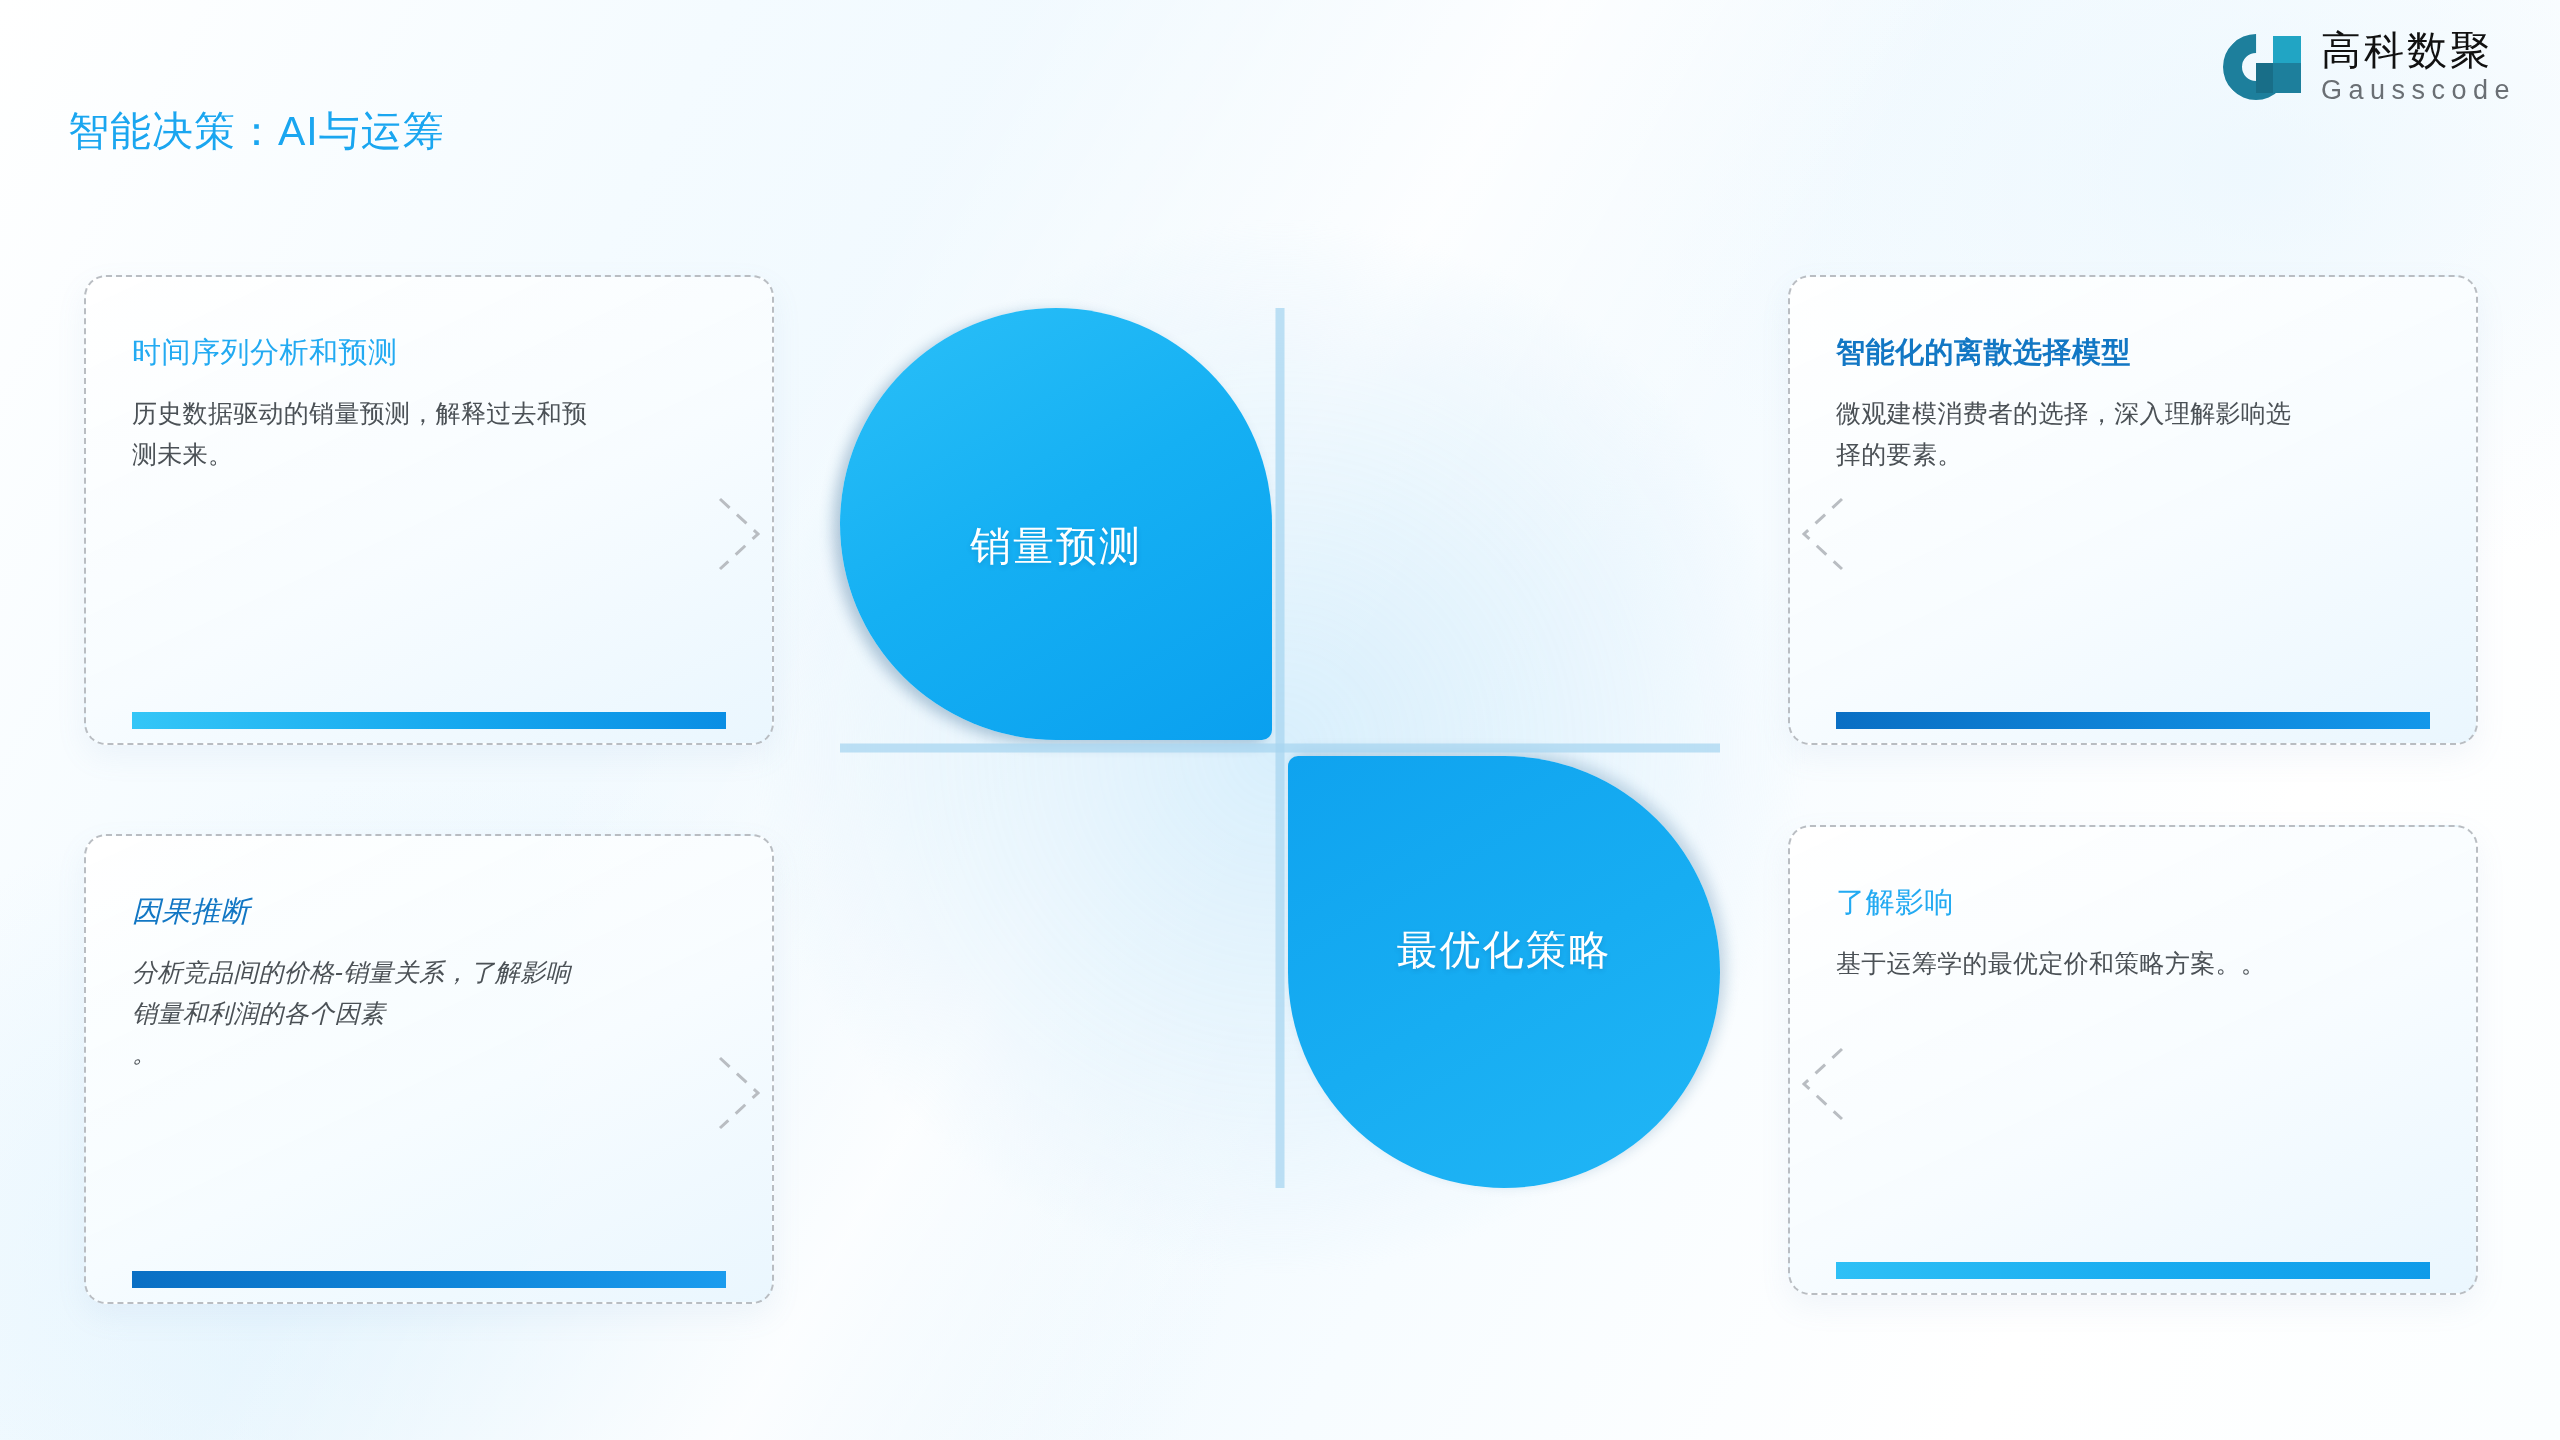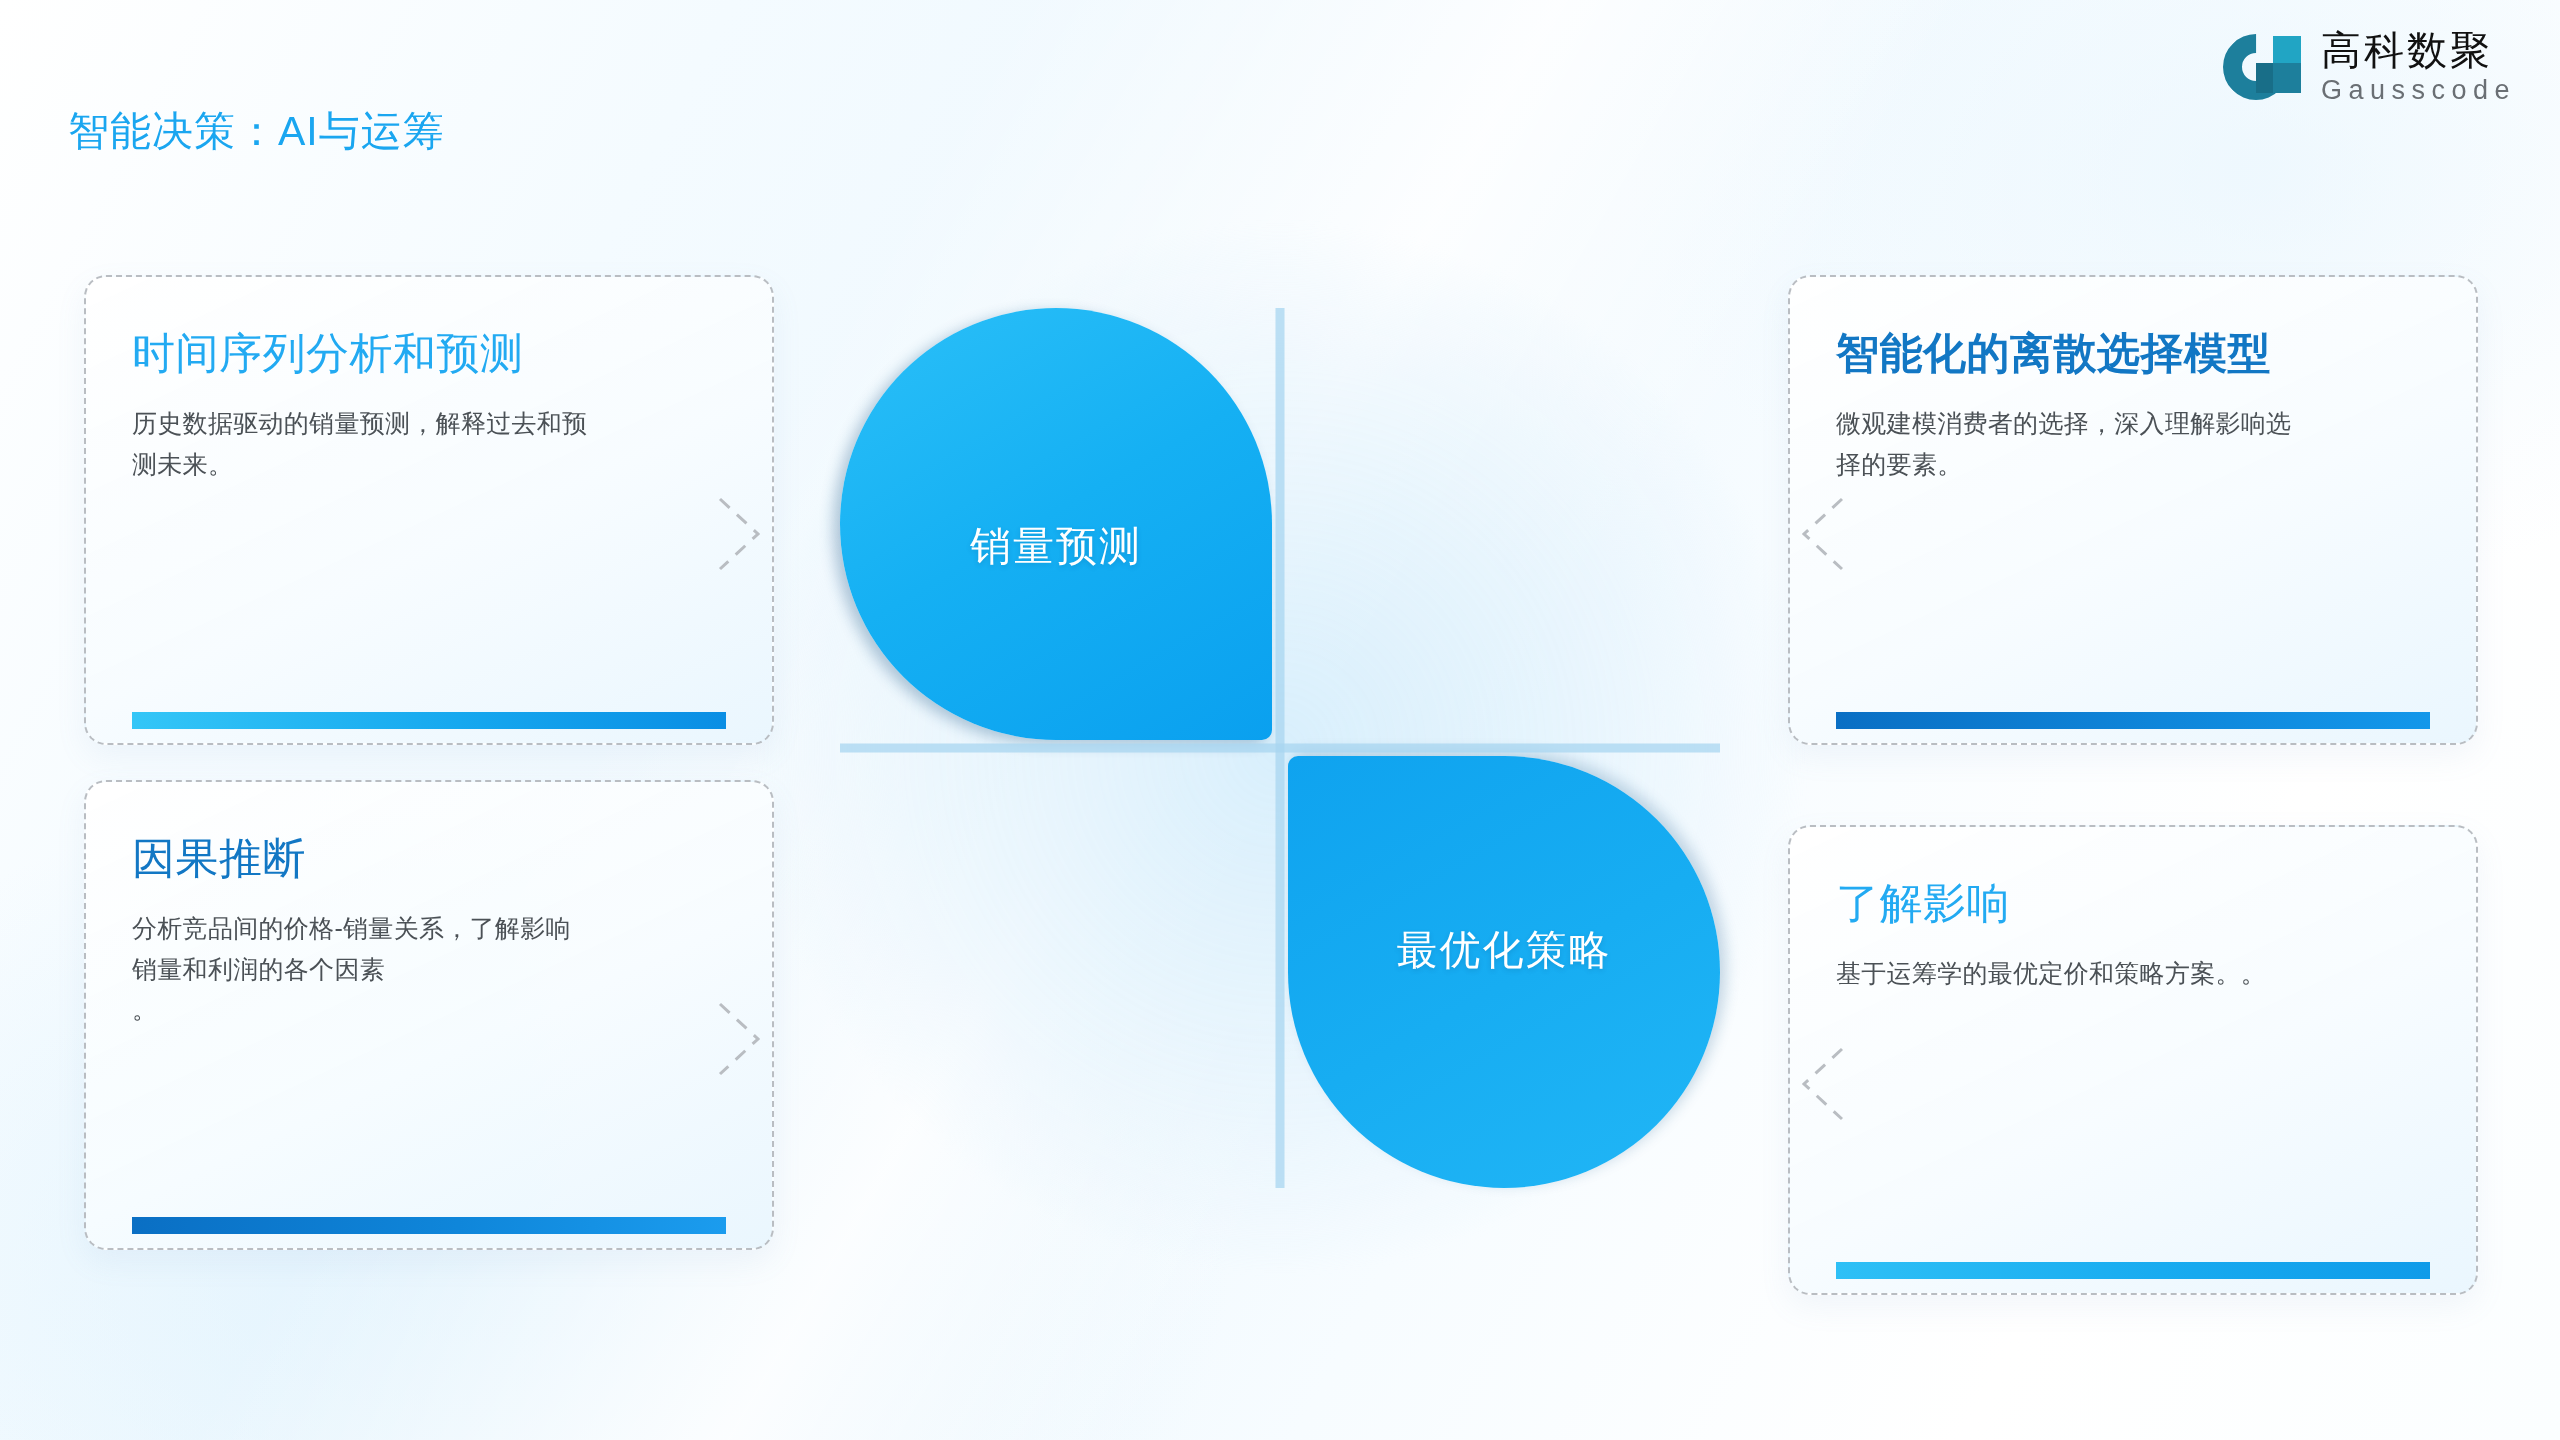--- a/index.html
+++ b/index.html
@@ -61,24 +61,24 @@
     position: absolute;
     width: 690px; height: 470px;
     border: 2px dashed #b9bdc2;
     border-radius: 22px;
     background: linear-gradient(155deg, rgba(255,255,255,.92) 0%, rgba(247,252,255,.95) 55%, rgba(233,246,254,.95) 100%);
     box-shadow: 0 12px 30px rgba(120,160,200,.09);
     padding: 48px 46px 0 46px;
   }
   .card.c1 { left: 84px;  top: 275px; }
   .card.c2 { left: 1788px; top: 275px; }
-  .card.c3 { left: 84px;  top: 780px; }
+  .card.c3 { left: 84px;  top: 834px; font-style: italic; }
   .card.c4 { left: 1788px; top: 825px; }
 
-  .card-title { font-size: 43px; font-weight: 400; letter-spacing: .5px; margin-bottom: 20px; }
+  .card-title { font-size: 29px; font-weight: 400; letter-spacing: .5px; margin-bottom: 20px; margin-top: 8px; }
   .c1 .card-title { color: #22aaf2; }
   .c2 .card-title { color: #1277c4; font-weight: bold; }
   .c3 .card-title { color: #1277c4; }
   .c4 .card-title { color: #22aaf2; }
 
   .card-body {
     font-size: 25px; line-height: 1.62; color: #4b5156; font-weight: 400;
     white-space: pre-line; letter-spacing: .3px;
   }
 

